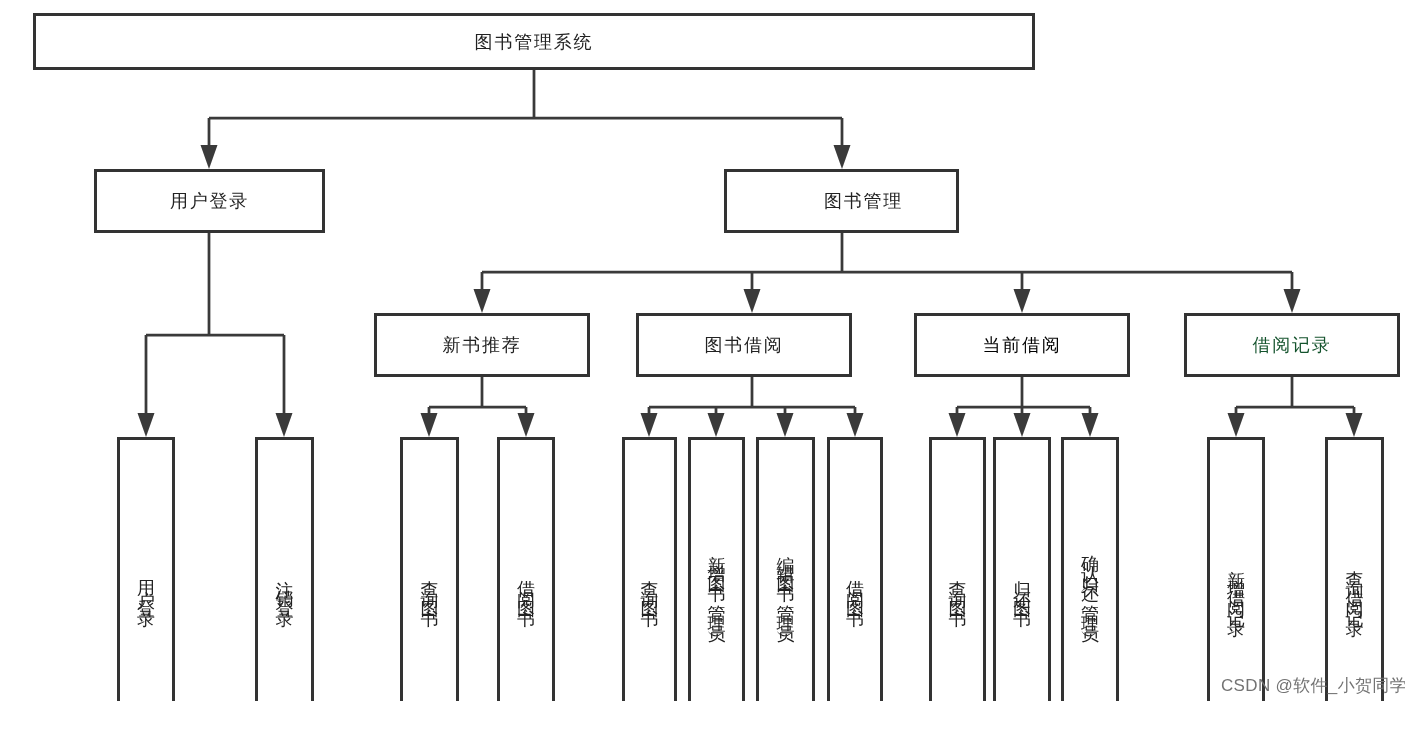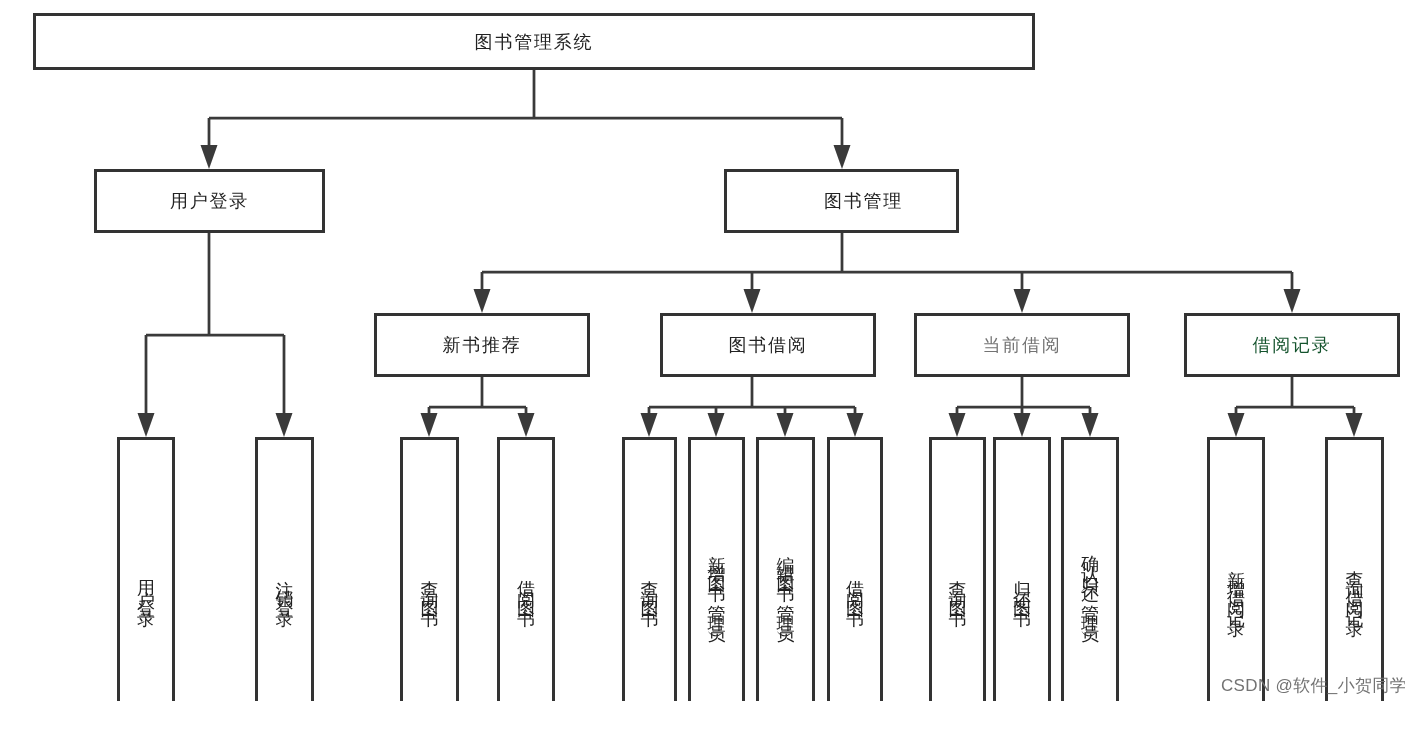--- a/index.html
+++ b/index.html
@@ -108,25 +108,25 @@
       </div>
       <div class="node h" style="left: 82px; top: 169px; width: 231px; height: 64px; border-color: rgb(51, 51, 51);">
         <span class="lbl" style="color: rgb(34, 34, 34);">用户登录</span>
       </div>
       <div class="node h" style="left: 712px; top: 169px; width: 235px; height: 64px; border-color: rgb(51, 51, 51); padding-left: 44px;">
         <span class="lbl" style="color: rgb(34, 34, 34);">图书管理</span>
       </div>
       <div class="node h" style="left: 362px; top: 313px; width: 216px; height: 64px; border-color: rgb(51, 51, 51);">
         <span class="lbl" style="color: rgb(34, 34, 34);">新书推荐</span>
       </div>
-      <div class="node h" style="left: 648px; top: 313px; width: 216px; height: 64px; border-color: rgb(51, 51, 51);">
+      <div class="node h" style="left: 624px; top: 313px; width: 216px; height: 64px; border-color: rgb(51, 51, 51);">
         <span class="lbl" style="color: rgb(34, 34, 34);">图书借阅</span>
       </div>
       <div class="node h" style="left: 902px; top: 313px; width: 216px; height: 64px; border-color: rgb(51, 51, 51);">
-        <span class="lbl" style="color: #737373;">当前借阅</span>
+        <span class="lbl" style="color: #000000;">当前借阅</span>
       </div>
       <div class="node h" style="left: 1172px; top: 313px; width: 216px; height: 64px; border-color: rgb(51, 51, 51);">
         <span class="lbl" style="color: #14532d;">借阅记录</span>
       </div>
       <div class="node v" style="left: 105px; top: 437px; width: 58px; height: 298px; border-color: rgb(51, 51, 51);">
         <span class="lbl" style="color: rgb(34, 34, 34);">用户登录</span>
       </div>
       <div class="node v" style="left: 243px; top: 437px; width: 59px; height: 298px; border-color: rgb(51, 51, 51);">
         <span class="lbl" style="color: rgb(34, 34, 34);">注销登录</span>
       </div>

